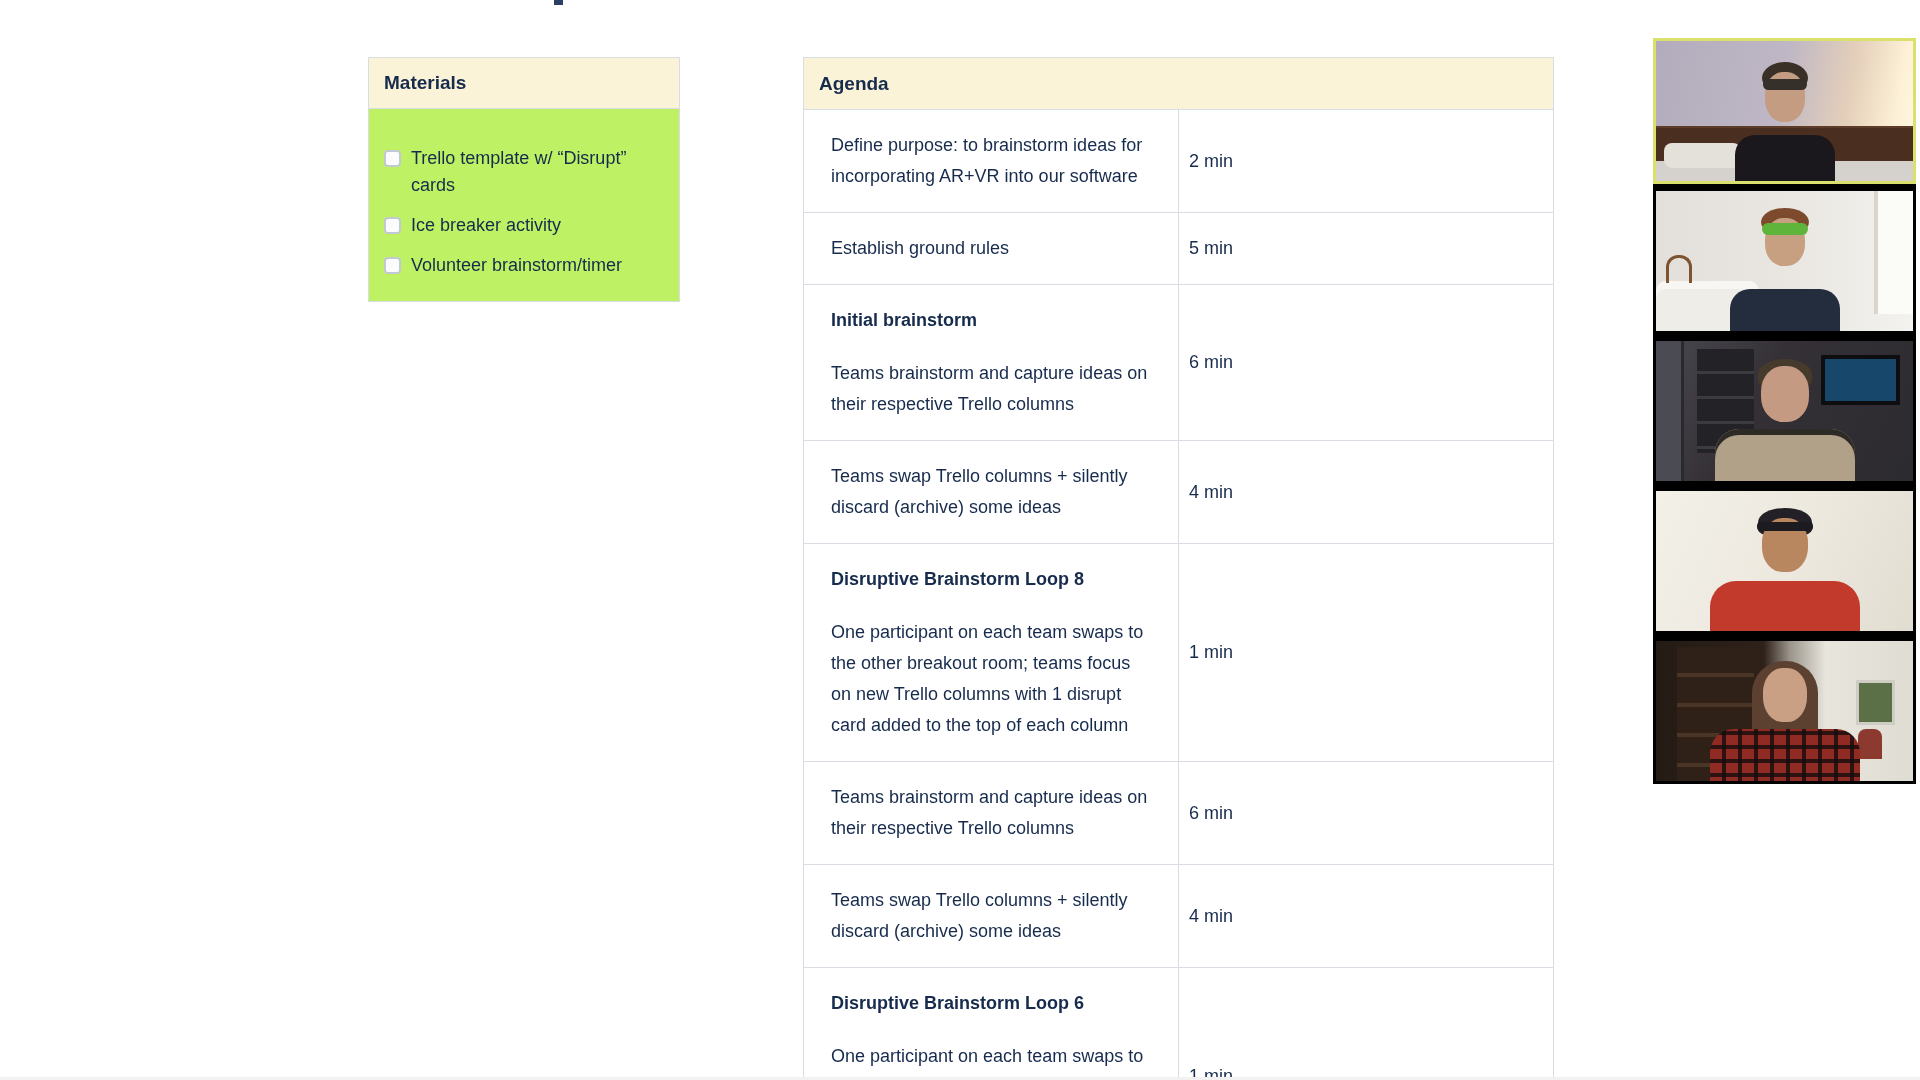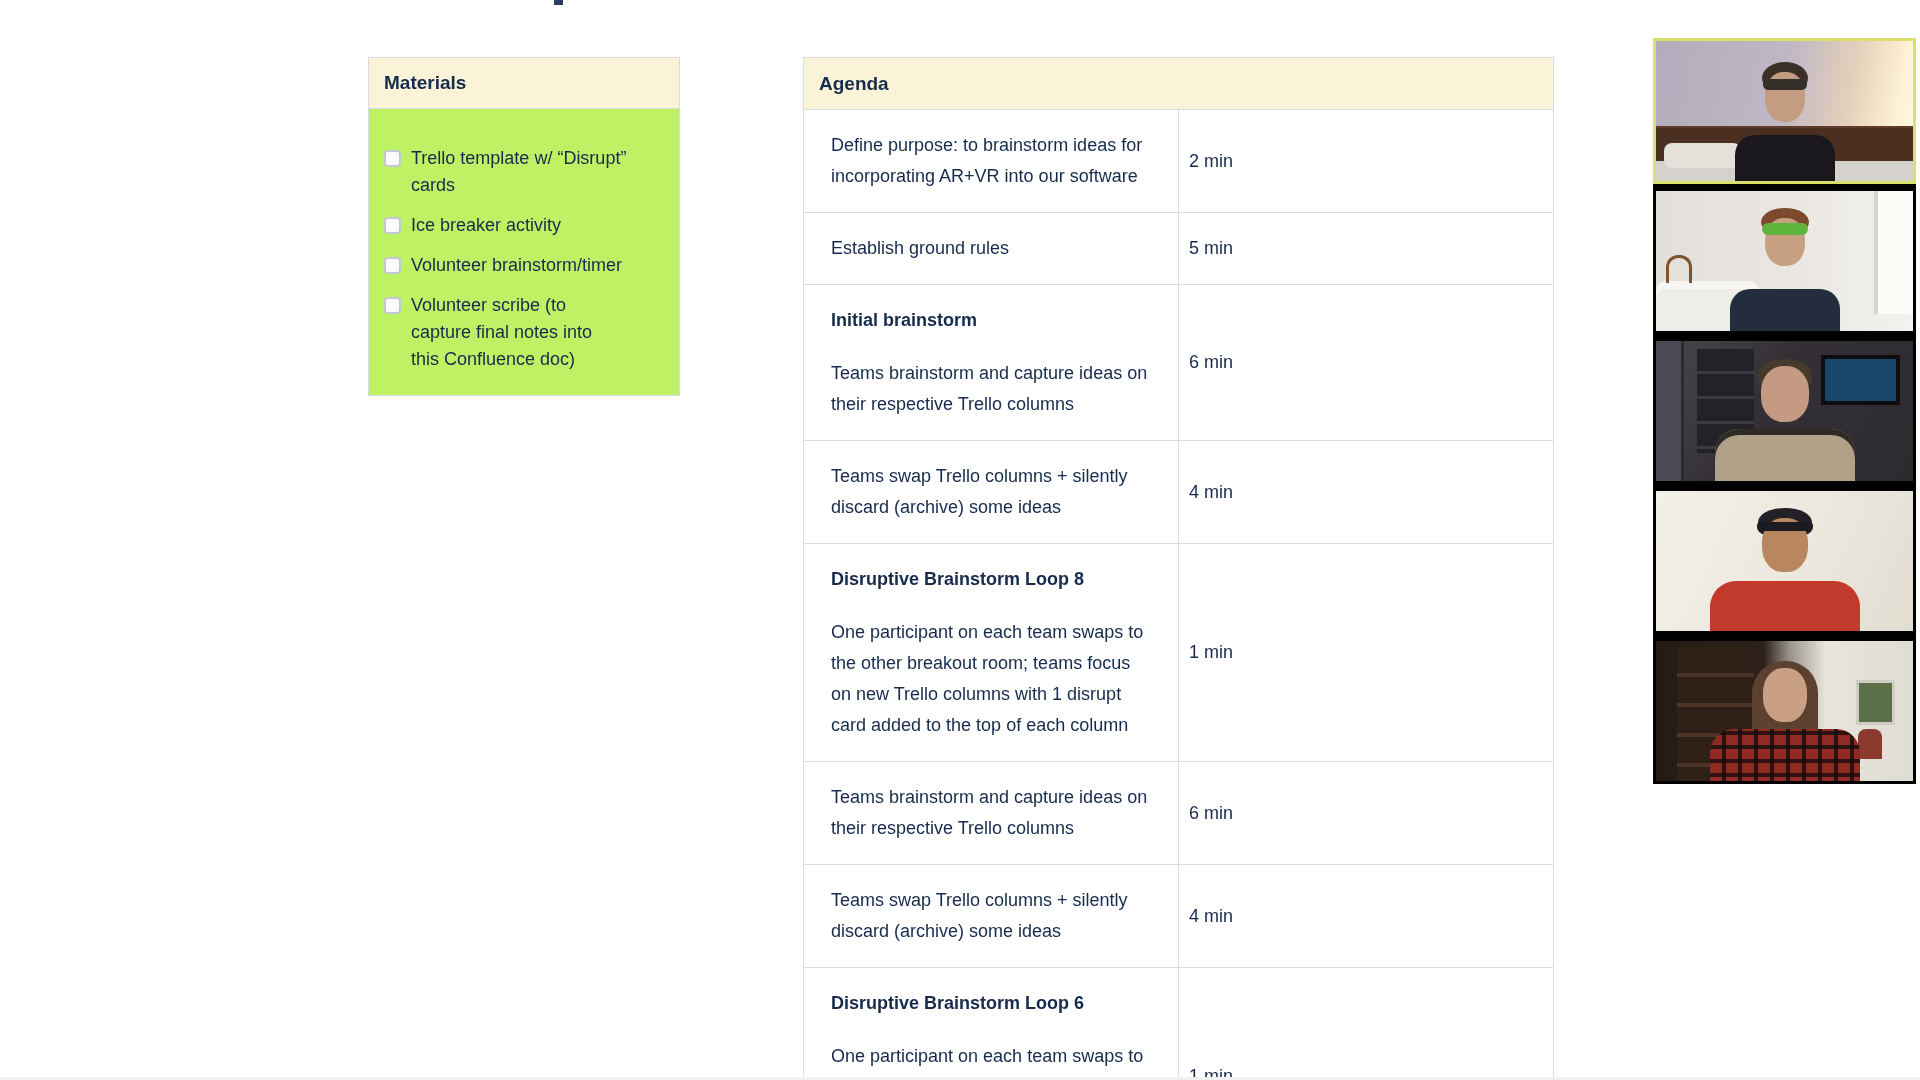--- a/index.html
+++ b/index.html
@@ -110,24 +110,20 @@
           <div class="mat-label">Trello template w/ “Disrupt” cards</div>
         </div>
         <div class="mat-item">
           <div class="checkbox"></div>
           <div class="mat-label">Ice breaker activity</div>
         </div>
         <div class="mat-item">
           <div class="checkbox"></div>
           <div class="mat-label">Volunteer brainstorm/timer</div>
         </div>
-        <div class="mat-item">
-          <div class="checkbox"></div>
-          <div class="mat-label">Volunteer scribe (to<br>capture final notes into<br>this Confluence doc)</div>
-        </div>
       </div>
   </div>
 
   <table class="agenda">
     <thead>
       <tr>
         <th colspan="2">Agenda</th>
       </tr>
     </thead>
     <tbody>

